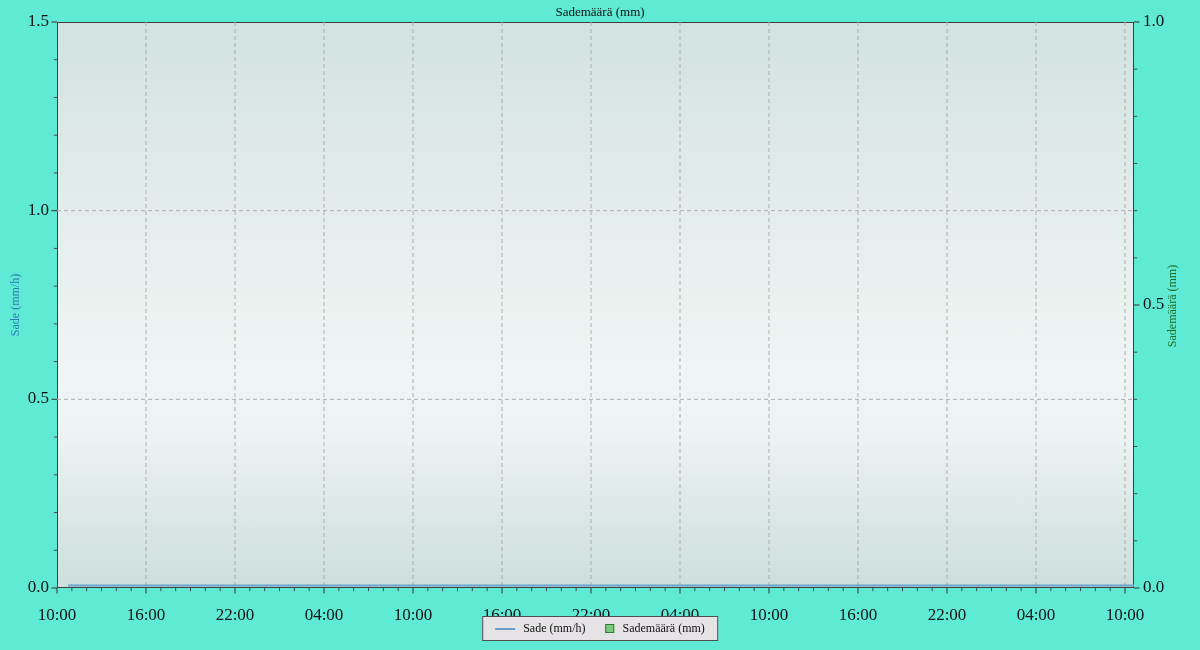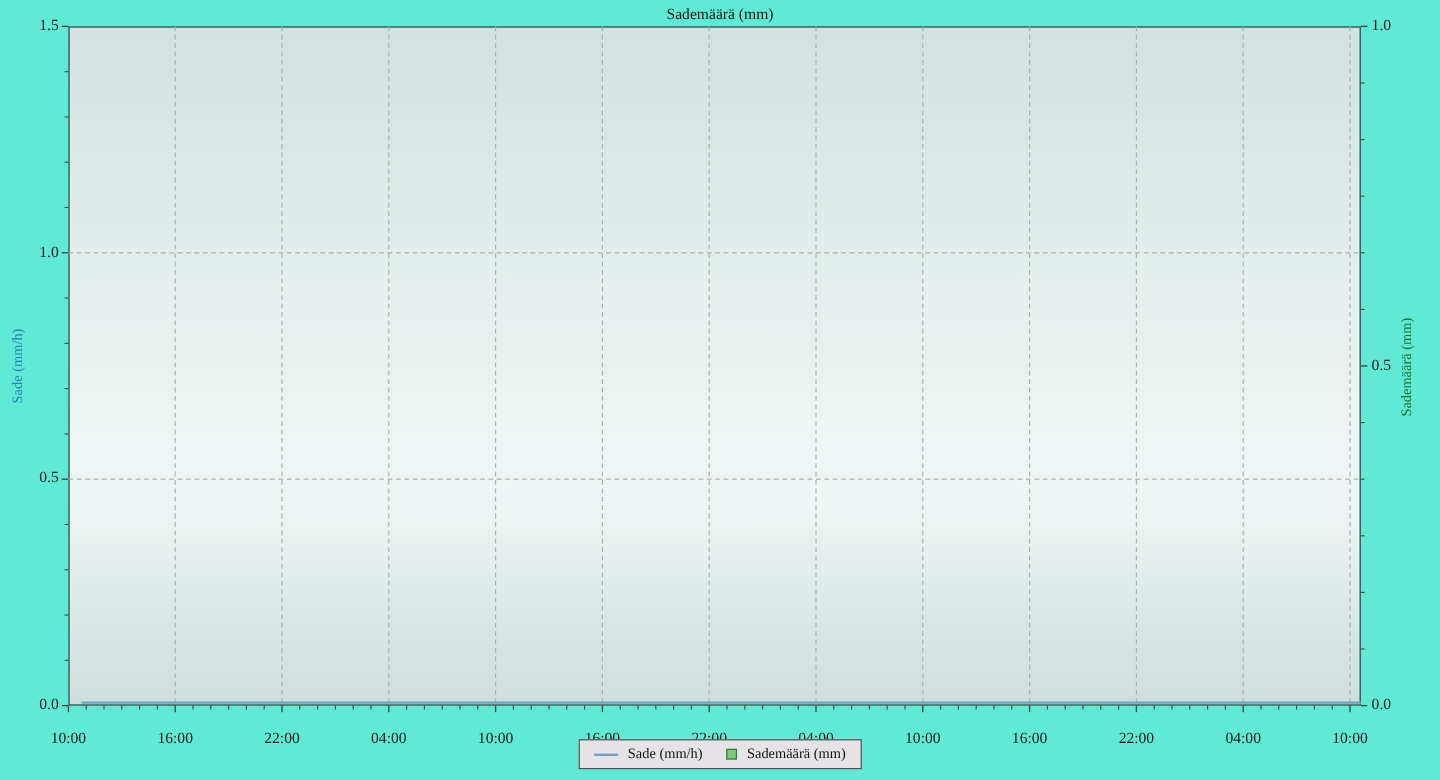--- a/index.html
+++ b/index.html
@@ -12,21 +12,21 @@
   .title{
     position:absolute;top:4px;left:0;width:1200px;text-align:center;
     font-size:13px;color:#111;
   }
   .plot-area{
     position:absolute;left:57px;top:22px;width:1077px;height:566px;
     box-sizing:border-box;border:1px solid #3f3f3f;
     background:linear-gradient(180deg,#d1e2e0 0%,#e4eeec 35%,#eff5f4 62%,#eef4f3 72%,#d9e7e5 88%,#cddfdc 100%);
   }
   .overlay{position:absolute;left:0;top:0;pointer-events:none;}
-  .tick-label{position:absolute;font-size:13px;color:#141414;line-height:14px;white-space:nowrap;}
+  .tick-label{position:absolute;font-size:17px;color:#141414;line-height:14px;white-space:nowrap;}
   .xtick{transform:translateX(-50%);top:608px;}
   .ytick-left{left:0;width:49px;text-align:right;}
   .ytick-right{left:1143px;text-align:left;}
   .ylabel-anchor{position:absolute;width:0;height:0;}
   .ylabel{
     position:absolute;white-space:nowrap;font-size:12px;
     transform:translate(-50%,-50%) rotate(-90deg);
   }
   .legend{
     position:absolute;top:616px;left:50%;transform:translateX(-50%);

